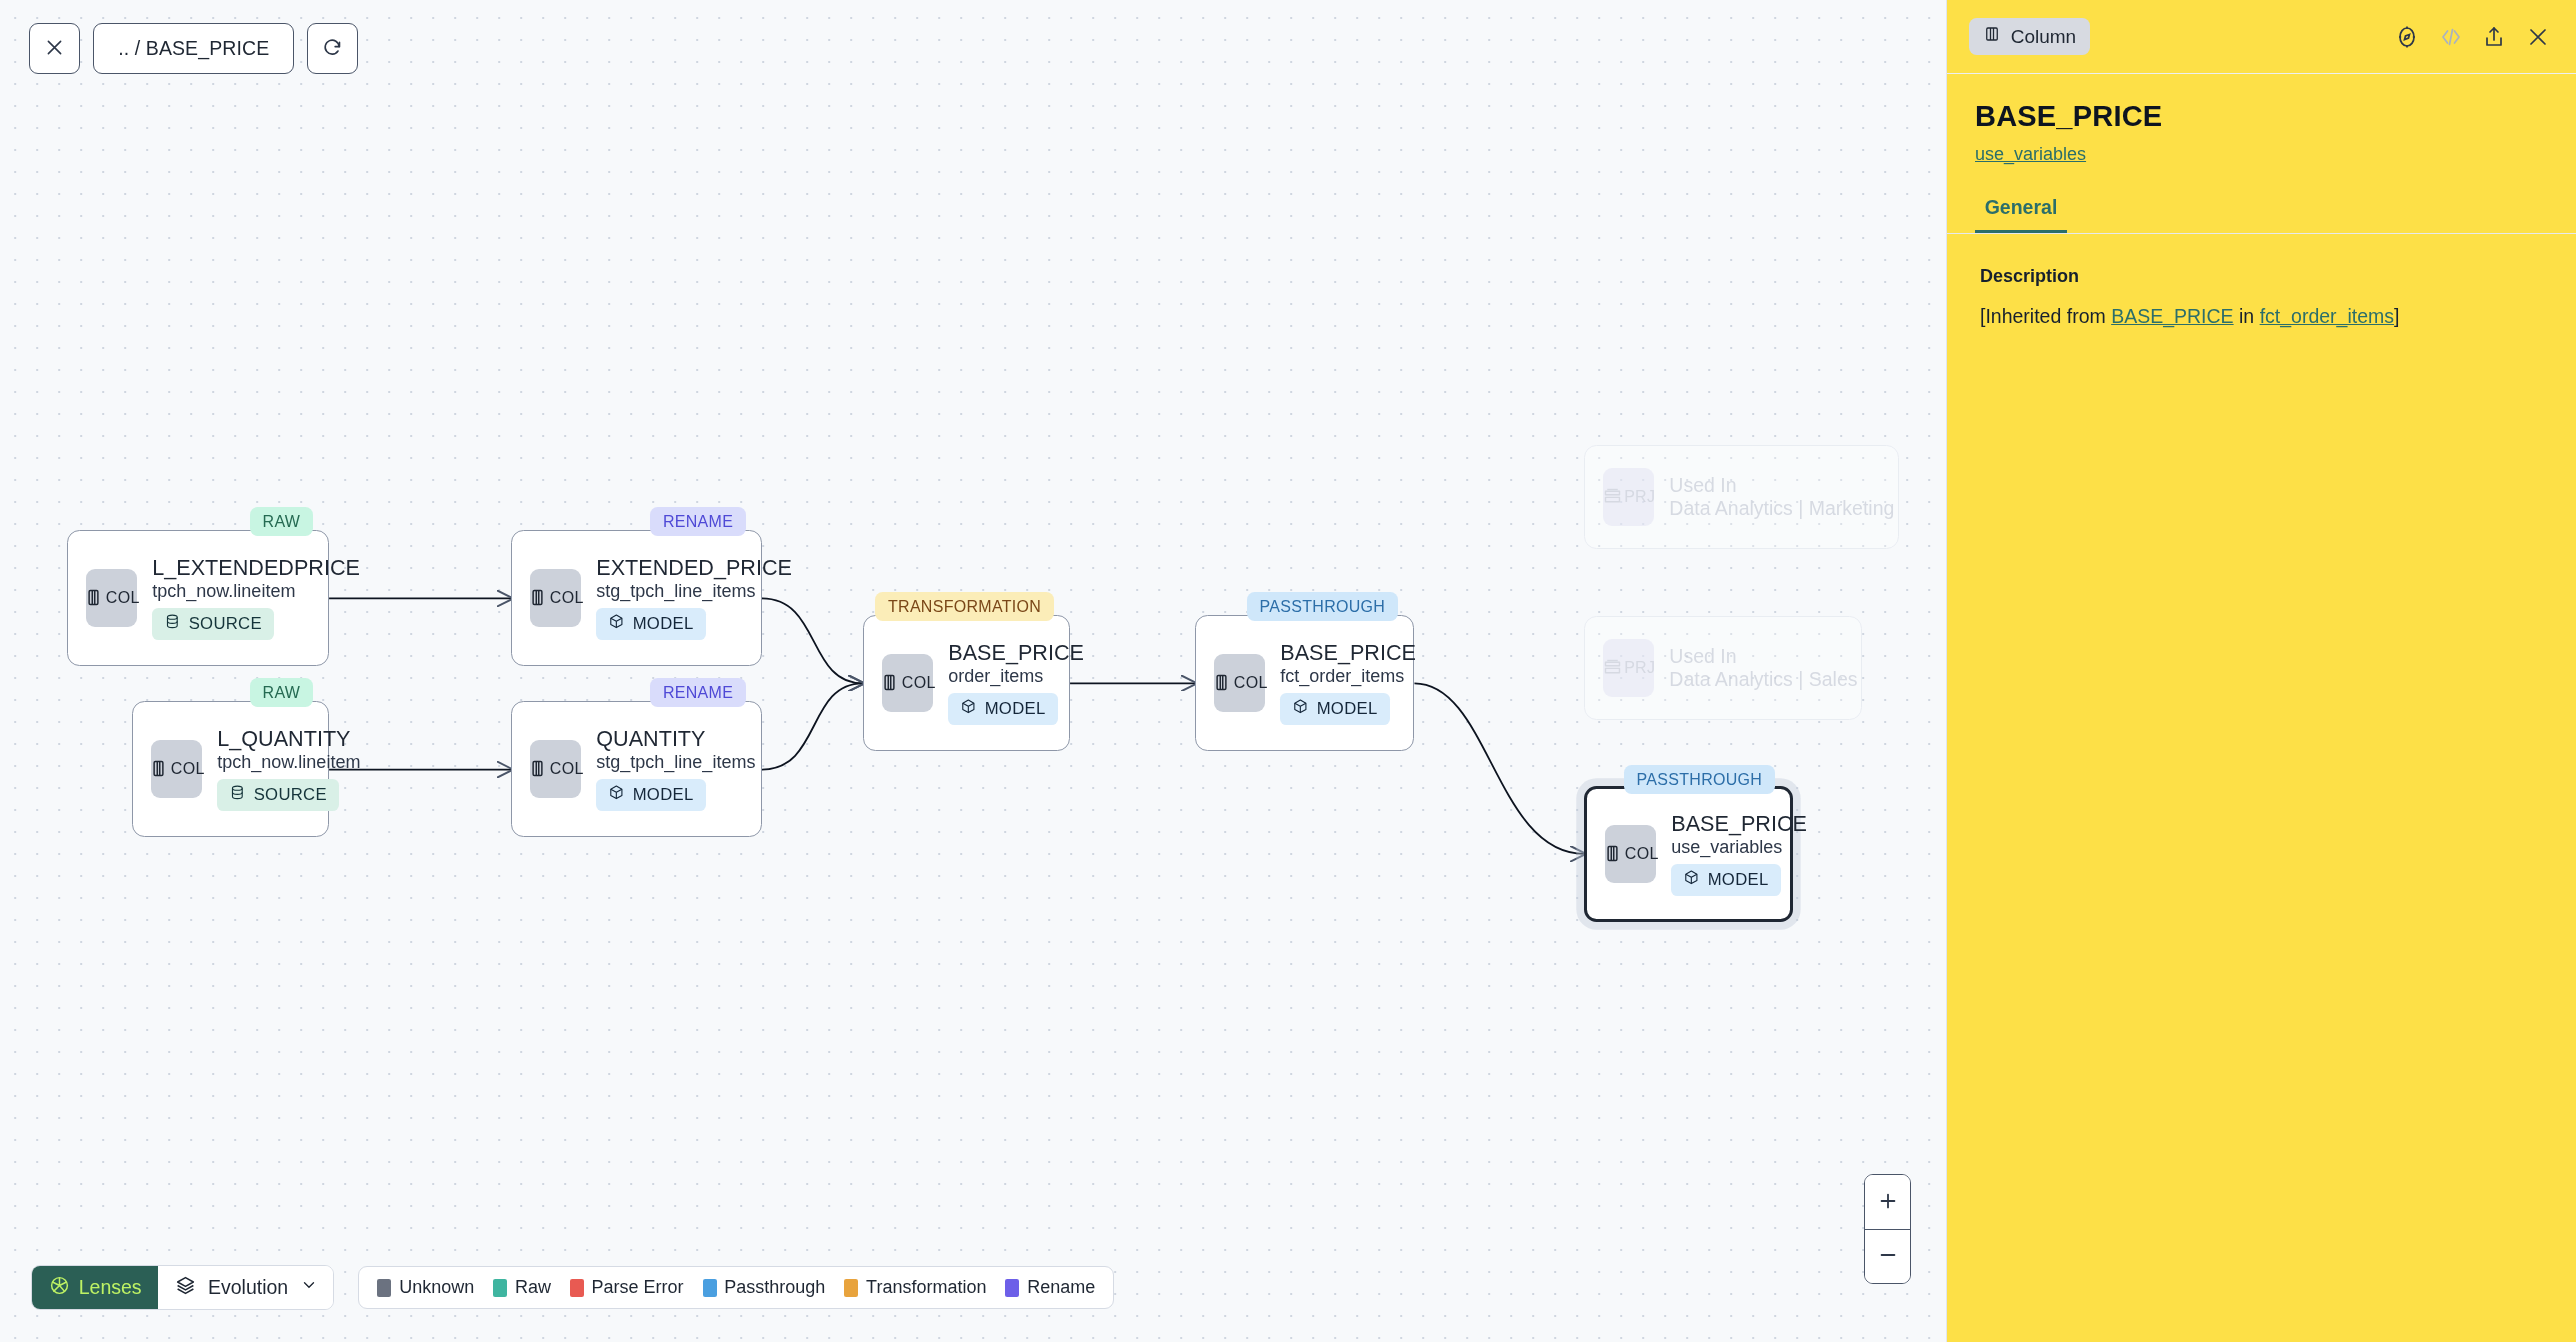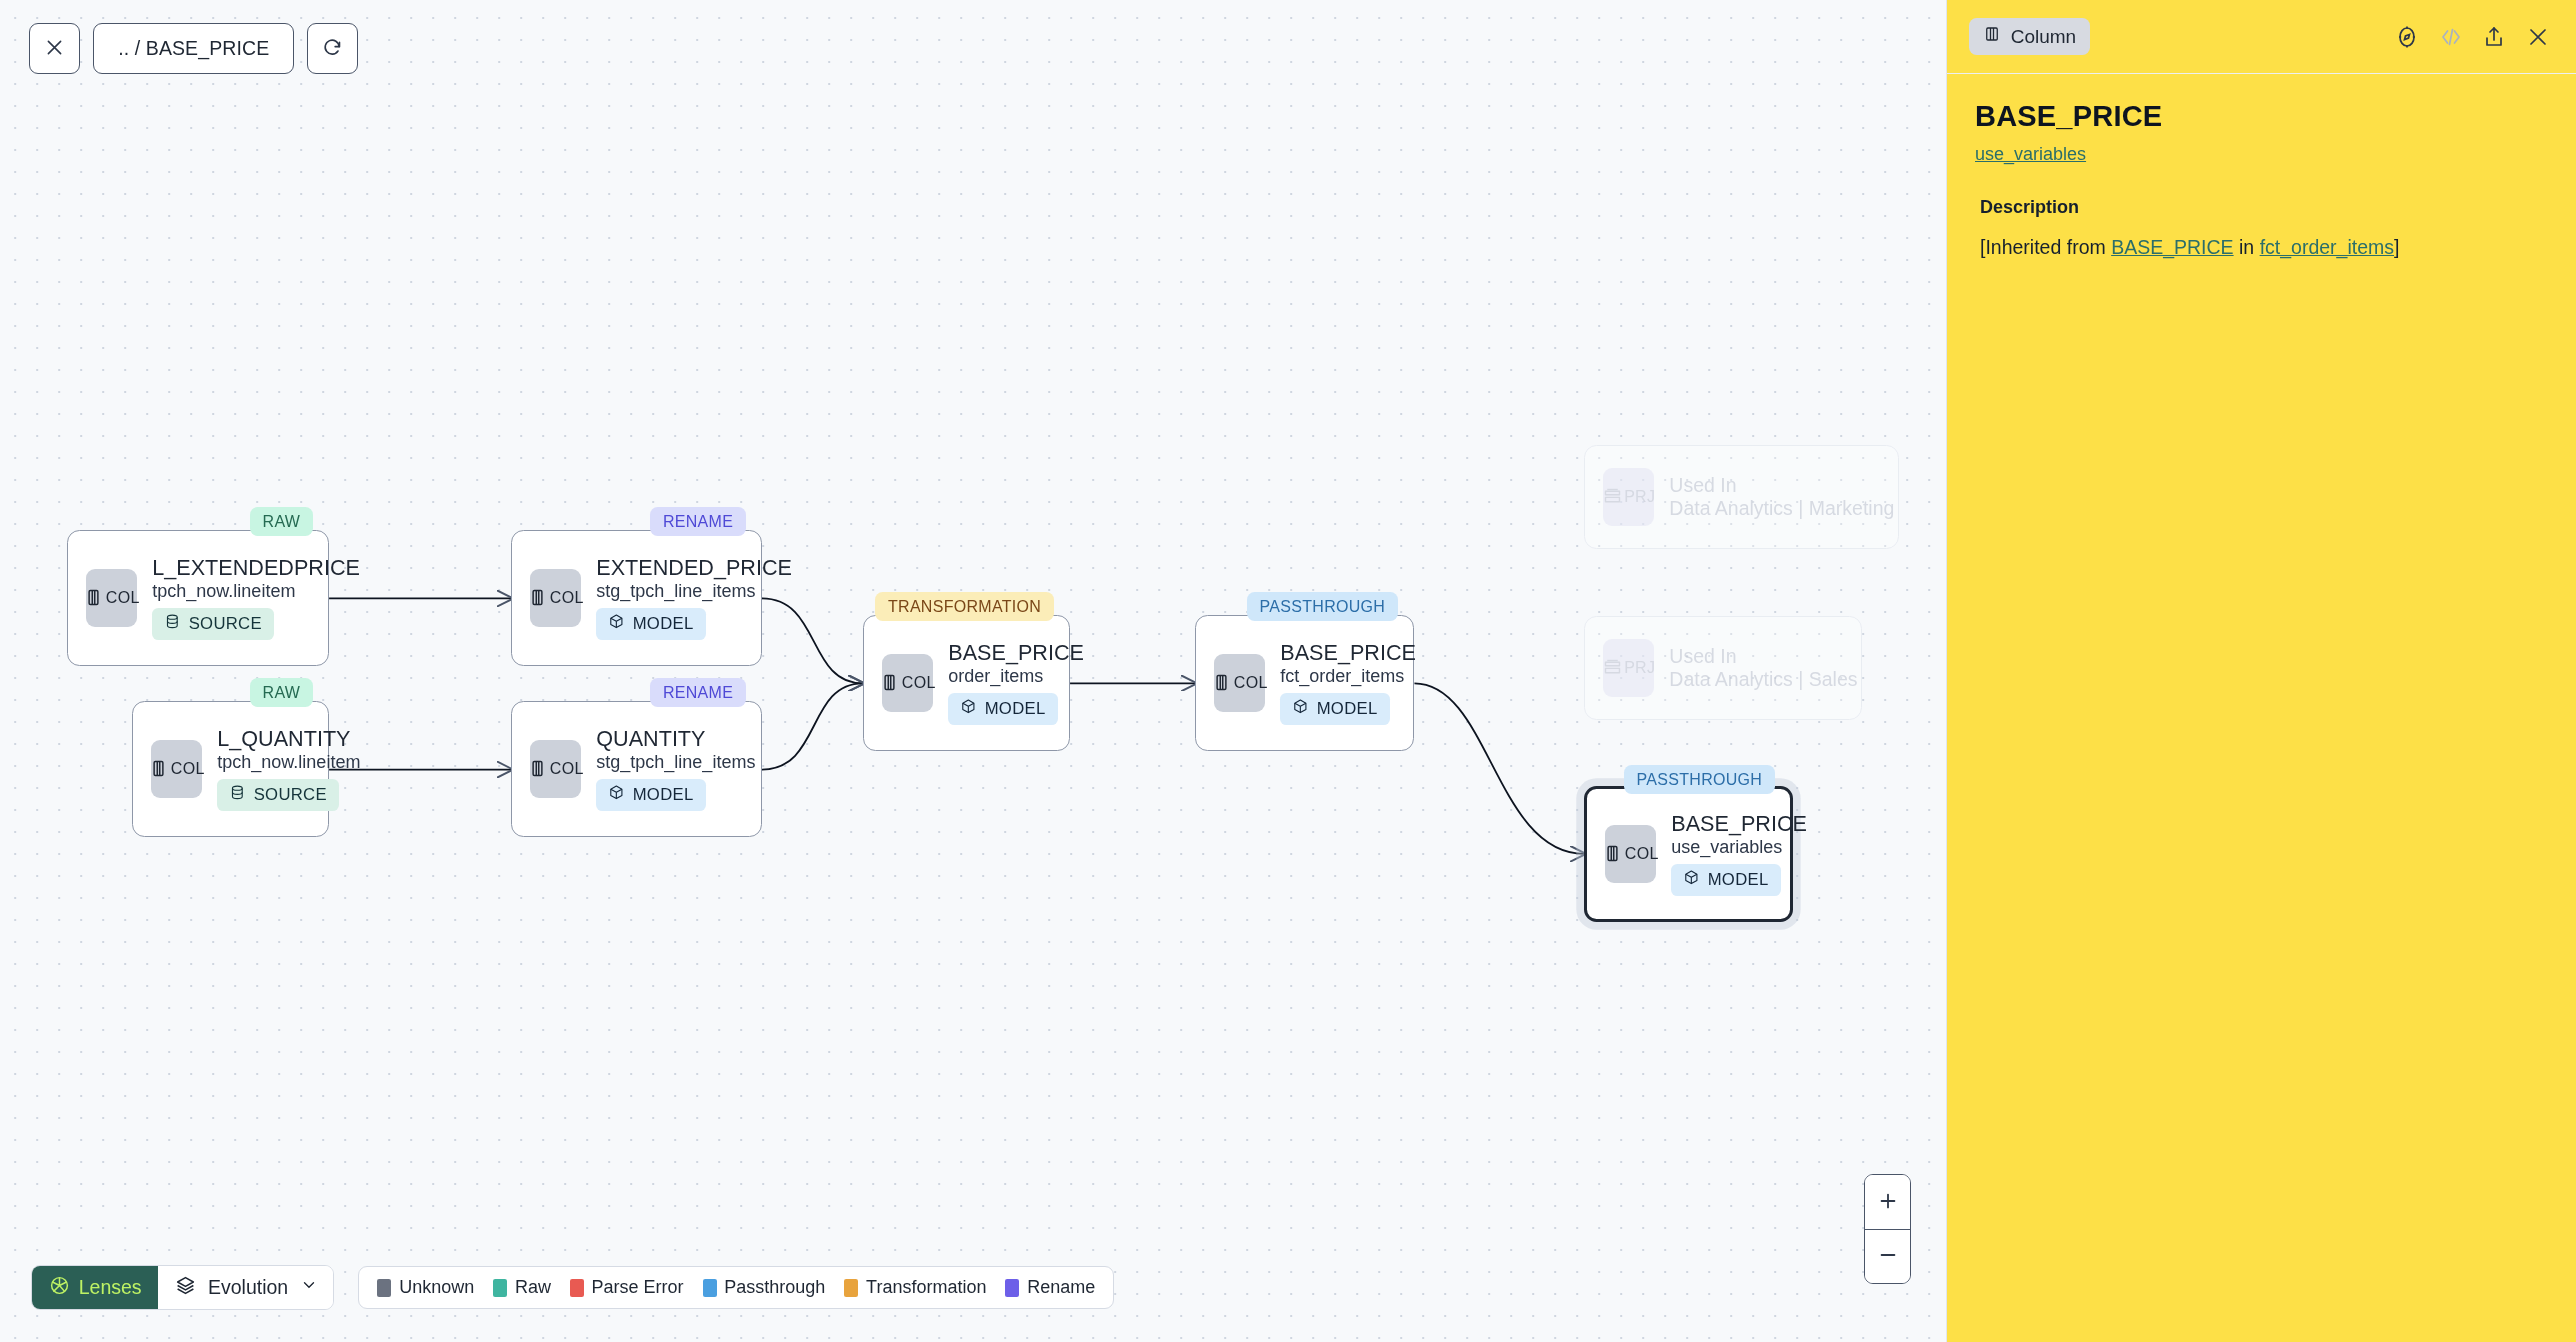--- a/index.html
+++ b/index.html
@@ -465,20 +465,23 @@
             </svg>
         </span>
       </div>
     </div>
 
     <div class="panel-head">
       <div class="panel-title">BASE_PRICE</div>
       <a class="panel-link">use_variables</a>
     </div>
 
+    <div class="tabs">
+      <div class="tab active">General</div>
+    </div>
 
     <div class="panel-section">
       <div class="sec-label">Description</div>
       <div class="desc-meta">
         <span>[Inherited from </span><a>BASE_PRICE</a><span> in </span><a>fct_order_items</a><span>]</span>
       </div>
     </div>
   </aside>
 
 </div>

